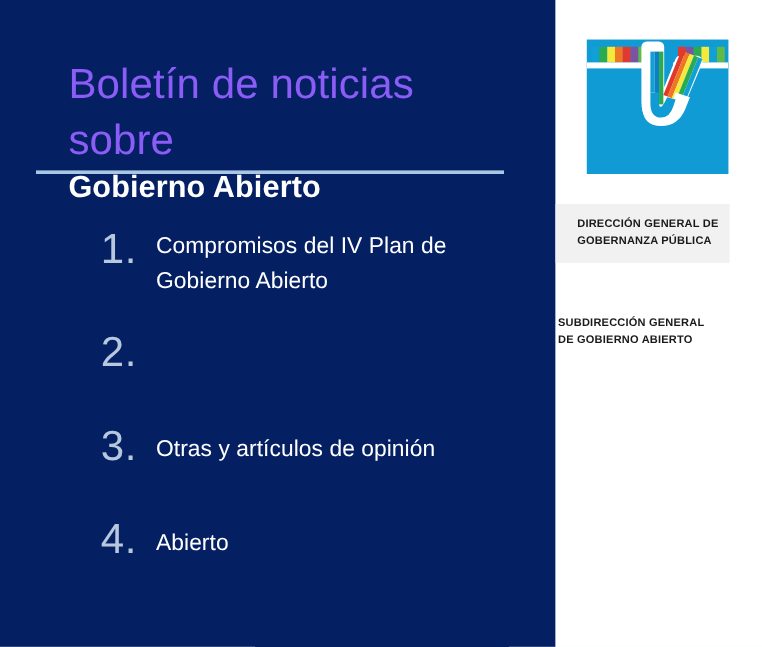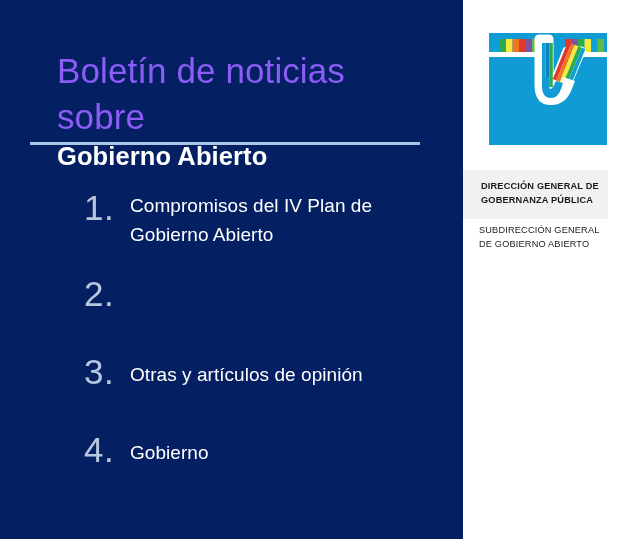--- a/index.html
+++ b/index.html
@@ -162,28 +162,29 @@
   .dept-secondary {
     position: absolute;
     left: 0;
     top: 216px;
     width: 172px;
     padding: 8px 0 9px 0;
     box-sizing: border-box;
   }
   .dept-secondary-text {
     display: block;
-    padding-left: 16px;
+    padding-left: 2px;
     padding-right: 8px;
     font-size: 9.2px;
-    font-weight: 400;
+    font-weight: 700;
     color: #1a1a1a;
     line-height: 1.52;
     letter-spacing: 0.18px;
     white-space: pre-line;
+    margin-top: 39px;
   }
 </style>
 </head>
 <body>
 
 <div class="slide">
 
   <div class="left-panel">
 
     <div class="title-block">
@@ -205,21 +206,21 @@
         <span class="toc-num">2.</span>
       </div>
 
       <div class="toc-item i3">
         <span class="toc-num">3.</span>
         <span class="toc-label">Otras y artículos de opinión</span>
       </div>
 
       <div class="toc-item i4">
         <span class="toc-num">4.</span>
-        <span class="toc-label">Gobierno</span>
+        <span class="toc-label">Abierto</span>
       </div>
 
     </div>
   </div>
 
   <div class="right-panel">
 
     <div class="logo">
       <svg class="logo-svg" viewBox="0 0 118 112" xmlns="http://www.w3.org/2000/svg">
         <rect x="0" y="0" width="118" height="112" fill="#119bd4"></rect>

